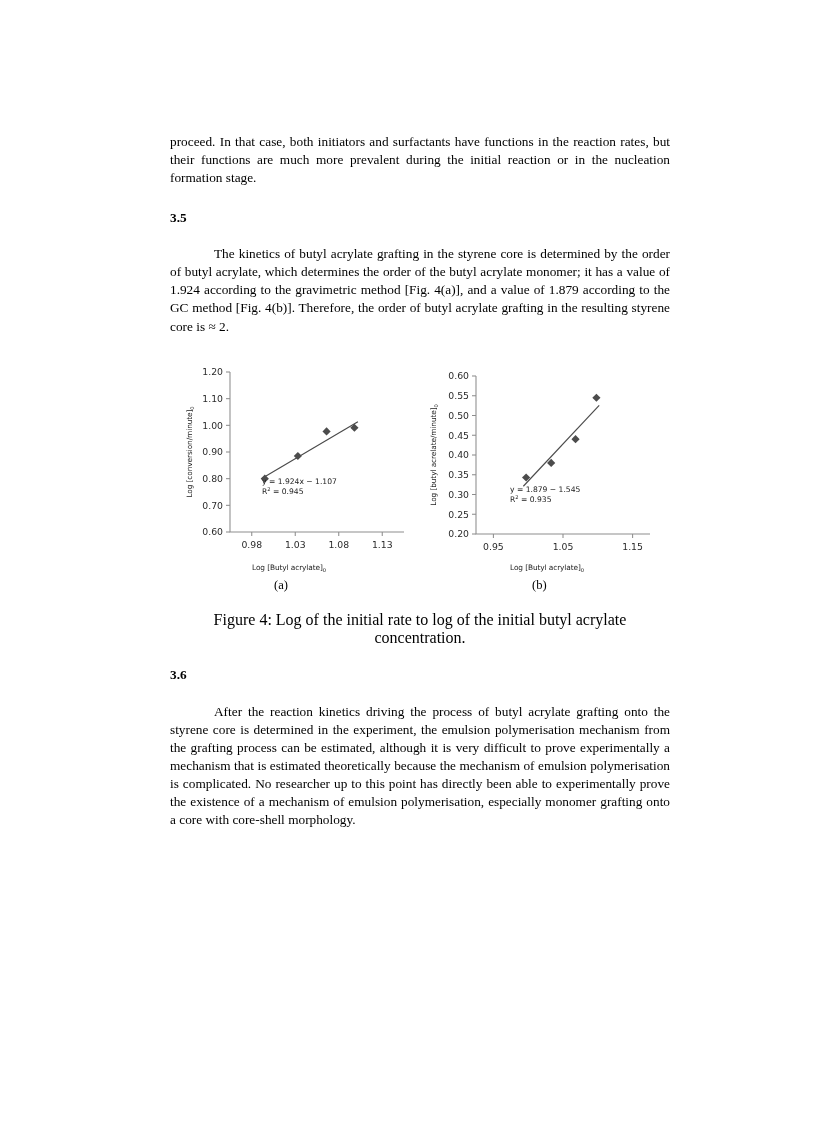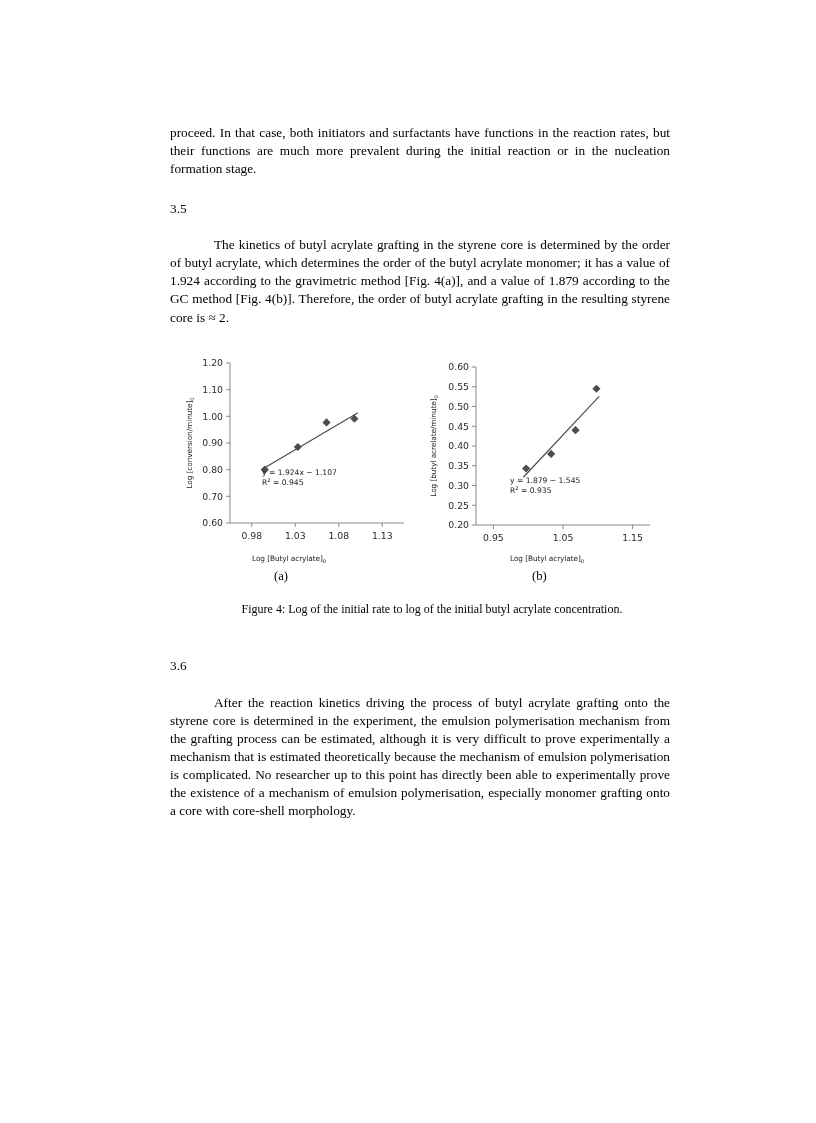--- a/index.html
+++ b/index.html
@@ -40,27 +40,27 @@
   .runhead .rh-page  { white-space: nowrap; }
 
   
   p.body {
     margin: 0;
     font-size: 13.3px;
     line-height: 1.36;
     text-align: justify;
     text-justify: inter-word;
   }
-  p.body.first { margin-top: 18px; }
+  p.body.first { margin-top: 27px; }
   p.indent { text-indent: 44px; }
 
   
   .heading {
     display: flex;
-    font-weight: normal;
+    font-weight: bold;
     font-size: 13.3px;
     margin-top: 23px;
     margin-bottom: 0;
     gap: 16px;
   }
   .heading .num { width: 72px; flex: 0 0 72px; }
   .heading .txt { flex: 1 1 auto; letter-spacing: 0.15px;}
 
   
   .figure-wrap {
@@ -91,25 +91,25 @@
     letter-spacing: -0.1px;
   }
   .panel-label {
     position: absolute;
     font-family: "Liberation Serif", serif;
     font-size: 12.6px;
     color: #000;
   }
   .figure-caption {
     position: absolute;
-    left: 12px;
+    left: 0;
     top: 253px;
     width: 500px;
     text-align: center;
-    font-size: 12px;
+    font-size: 16px;
   }
 
   
   .tick-label {
     font-family: "DejaVu Sans", sans-serif;
     font-size: 9.3px;
     fill: #2b2b2b;
   }
   .eq-label {
     font-family: "DejaVu Sans", sans-serif;

